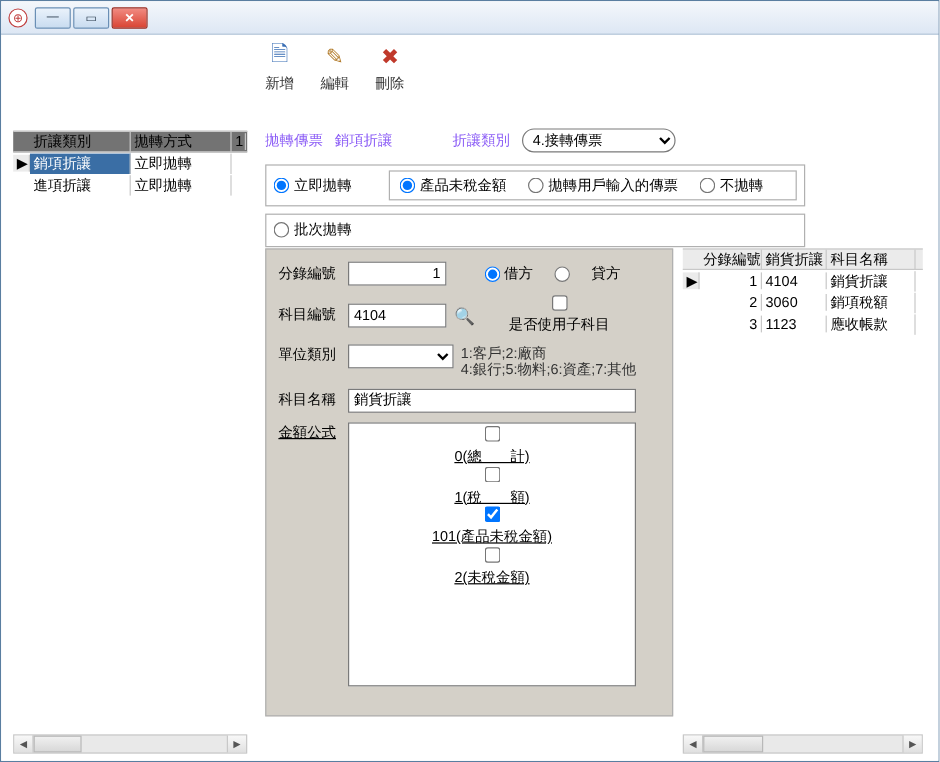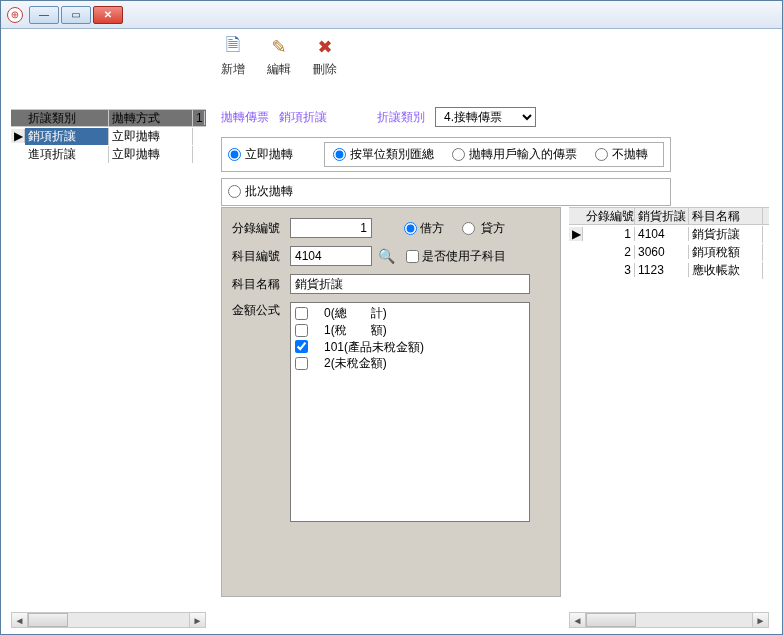--- a/index.html
+++ b/index.html
@@ -155,21 +155,21 @@
 }
 .hints { font-size: 12px; color: #333; line-height: 1.2; }
 .amtlist {
   background: #fff;
   border: 1px solid #7a7a7a;
   width: 240px;
   height: 220px;
   padding: 2px 4px;
   overflow: auto;
 }
-.amtlist label { display: flex; align-items: center; gap: 16px; line-height: 1.4; }
+.amtlist label { display: flex; align-items: center; gap: 4px; line-height: 1.4; flex-direction: column; }
 
 .rightgrid {
   position: absolute;
   left: 568px; top: 178px;
   width: 200px;
   height: 390px;
   background: #fff;
 }
 .rightgrid .hdrrow, .rightgrid .row {
   display: grid;
@@ -262,36 +262,36 @@
             <div></div>
           </div>
         </div>
     </div>
 
     <div class="maingroup">
       <div class="lineA">
         <span class="lbl">拋轉傳票</span>
         <span class="lbl" style="margin-right:40px;">銷項折讓</span>
         <span class="lbl">折讓類別</span>
-        <select style="width:101px;">
+        <select style="width:128px;border-radius:10px;">
           <option>4.接轉傳票</option>
         </select>
       </div>
 
       <div class="radiorow1">
         <div class="radiocol1">
           <label>
             <input type="radio" name="r1l" checked="" style="">
             <span>立即拋轉</span>
           </label>
         </div>
         <div class="subbox">
           <label>
               <input type="radio" name="r1r" checked="" style="">
-              <span>按單位類別匯總</span>
+              <span>產品未稅金額</span>
             </label>
           <label>
               <input type="radio" name="r1r" style="">
               <span>拋轉用戶輸入的傳票</span>
             </label>
           <label>
               <input type="radio" name="r1r" style="">
               <span>不拋轉</span>
             </label>
         </div>
@@ -309,43 +309,53 @@
 
     <div class="formbox">
       <div class="frow">
         <span class="flbl">分錄編號</span>
         <input type="text" class="num-right" style="width: 82px;" value="1">
         <span style="width:20px;"></span>
         <label style="display:inline-flex;align-items:center;gap:3px;">
             <input type="radio" name="dc" checked="" style="">
             <span>借方</span>
           </label>
-        <label style="display:inline-flex;align-items:center;gap:6px;margin-left:12px;">
+        <label style="display:inline-flex;align-items:center;gap:18px;margin-left:12px;">
             <input type="radio" name="dc" style="">
             <span>貸方</span>
           </label>
       </div>
 
       <div class="frow">
         <span class="flbl">科目編號</span>
         <input type="text" style="width: 82px;" value="4104">
         <span class="magnifier">🔍</span>
-        <label style="display:inline-flex;align-items:center;gap:3px;margin-left:4px;">
+        <label style="display:inline-flex;align-items:center;gap:3px;margin-left:22px;flex-direction:column;">
           <input type="checkbox" style="">
             <span>是否使用子科目</span>
         </label>
       </div>
 
+      <div class="frow" style="align-items:flex-start;">
+        <span class="flbl">單位類別</span>
+        <select style="width:88px;">
+          <option></option>
+        </select>
+        <div class="hints">
+          <div>1:客戶;2:廠商</div>
+          <div>4:銀行;5:物料;6:資產;7:其他</div>
+        </div>
+      </div>
 
       <div class="frow">
         <span class="flbl">科目名稱</span>
         <input type="text" style="width: 240px;" value="銷貨折讓">
       </div>
 
-      <div class="frow" style="align-items:flex-start;">
+      <div class="frow" style="align-items:flex-start;text-decoration:underline;">
         <span class="flbl">金額公式</span>
         <div class="amtlist" id="amt-options">
             <label>
               <input type="checkbox" style=""> 
               <span>0(總　　計)</span>
             </label>
             <label>
               <input type="checkbox" style=""> 
               <span>1(稅　　額)</span>
             </label>

